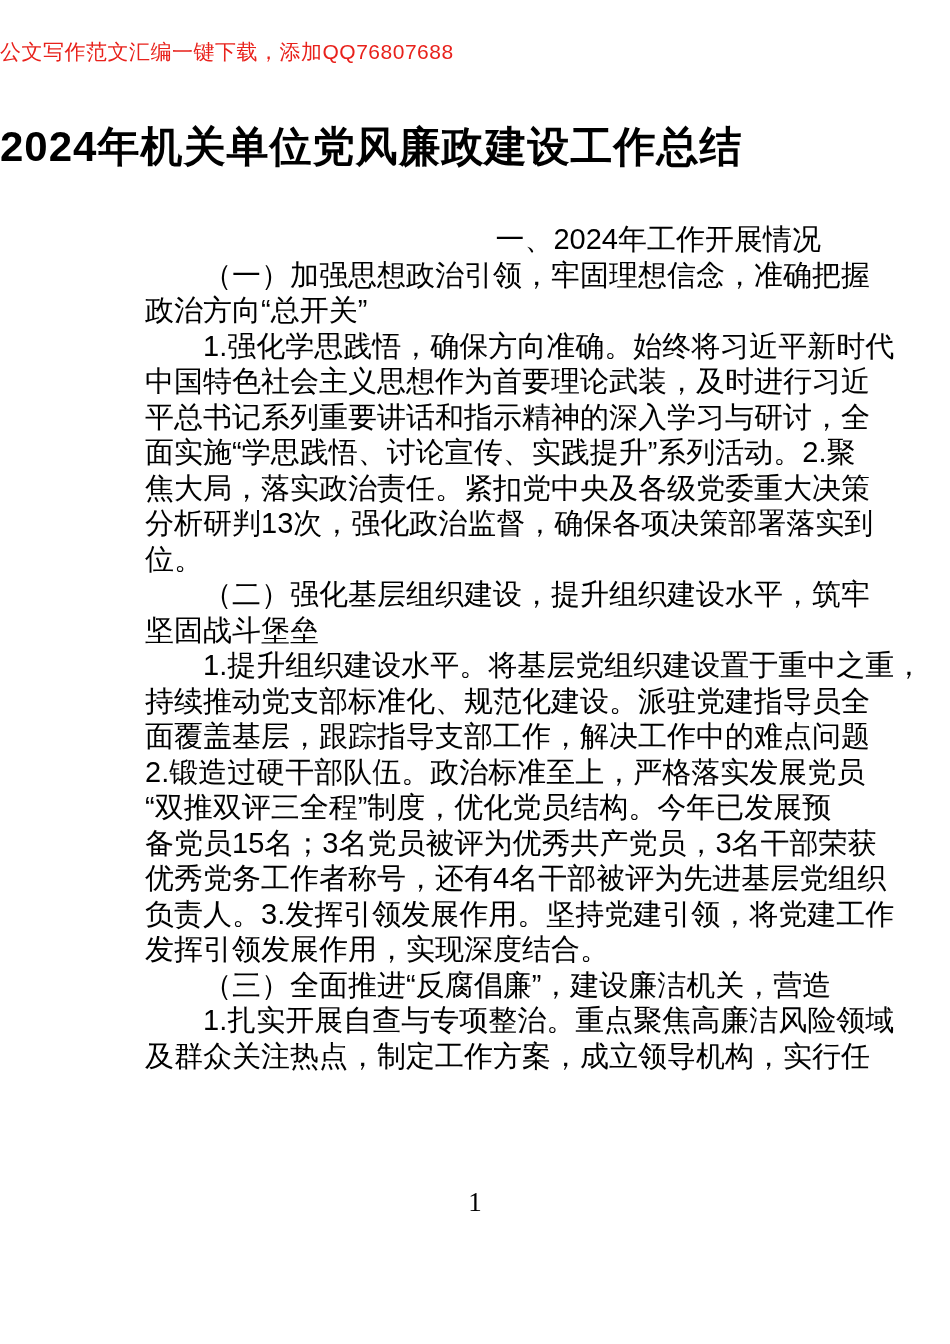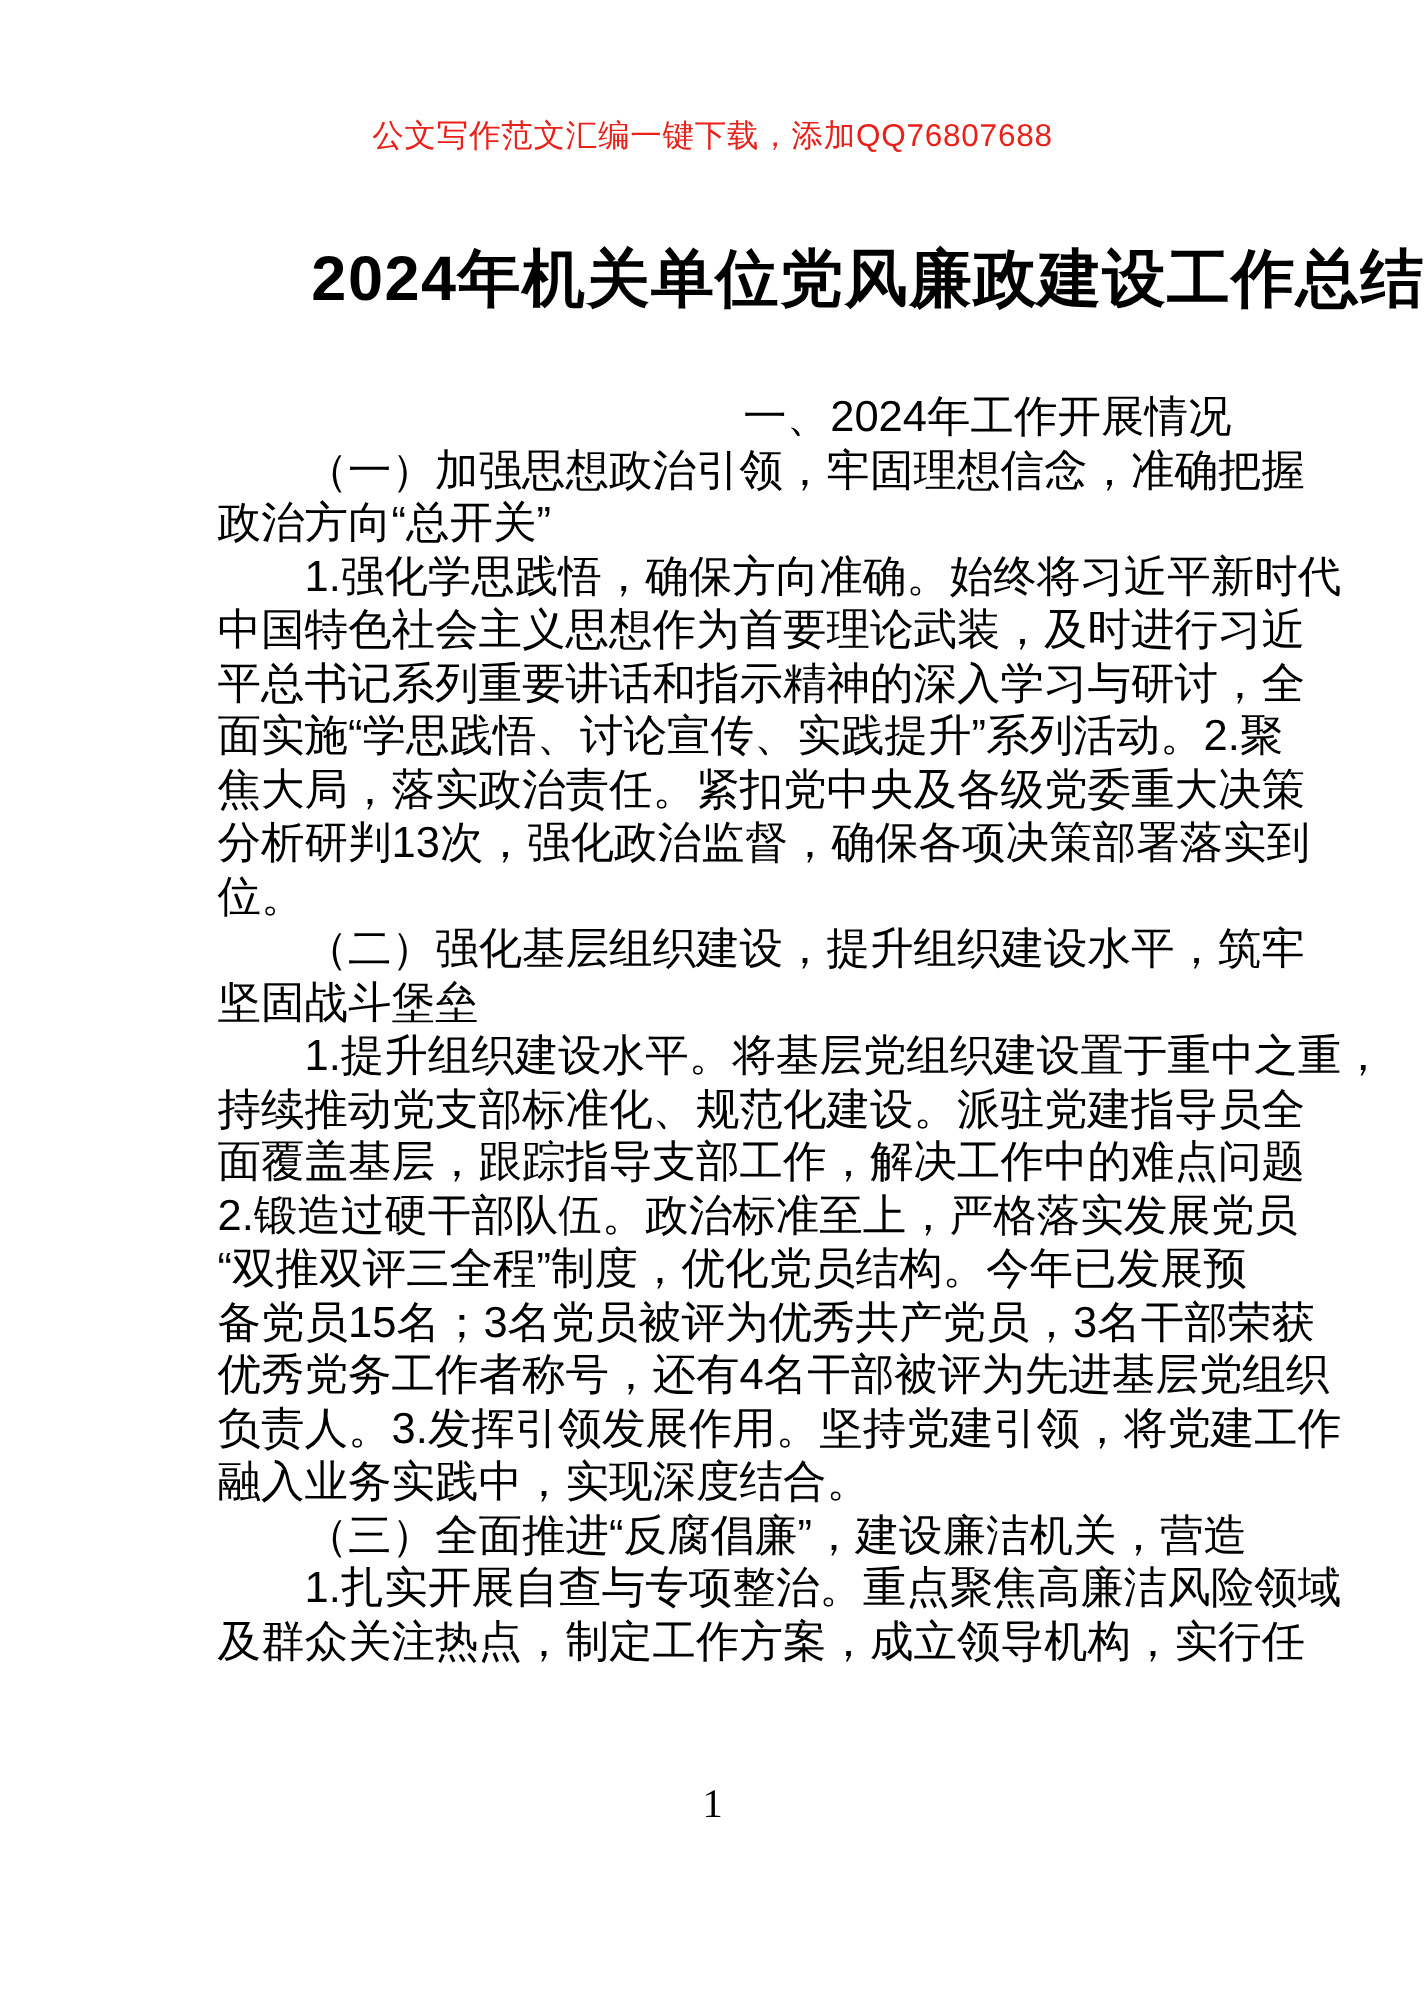--- a/index.html
+++ b/index.html
@@ -11,32 +11,32 @@
     position: relative;
     width: 950px;
     height: 1344px;
     margin: 0 auto;
     background: #ffffff;
     overflow: hidden;
     font-family: "Liberation Sans", "DejaVu Sans", sans-serif;
     color: #000000;
   }
   .header-note {
-    margin-top: 79px;
-    text-align: center;
+    margin-top: 40px;
+    text-align: left;
     font-size: 21px;
     line-height: 24px;
     color: #e8211b;
     font-weight: 500;
     letter-spacing: 0.5px;
     white-space: nowrap;
   }
   .doc-title {
     margin-top: 58px;
-    text-align: right;
+    text-align: left;
     font-size: 42px;
     line-height: 50px;
     font-weight: bold;
     color: #000000;
     letter-spacing: 1px;
     white-space: nowrap;
   }
   .doc-body {
     margin-top: 50px;
     margin-left: 145px;
@@ -89,21 +89,21 @@
       <div class="body-line indent">（二）强化基层组织建设，提升组织建设水平，筑牢</div>
       <div class="body-line">坚固战斗堡垒</div>
       <div class="body-line indent">1.提升组织建设水平。将基层党组织建设置于重中之重，</div>
       <div class="body-line">持续推动党支部标准化、规范化建设。派驻党建指导员全</div>
       <div class="body-line">面覆盖基层，跟踪指导支部工作，解决工作中的难点问题</div>
       <div class="body-line">2.锻造过硬干部队伍。政治标准至上，严格落实发展党员</div>
       <div class="body-line">“双推双评三全程”制度，优化党员结构。今年已发展预</div>
       <div class="body-line">备党员15名；3名党员被评为优秀共产党员，3名干部荣获</div>
       <div class="body-line">优秀党务工作者称号，还有4名干部被评为先进基层党组织</div>
       <div class="body-line">负责人。3.发挥引领发展作用。坚持党建引领，将党建工作</div>
-      <div class="body-line">融入业务实践中，实现深度结合。</div>
+      <div class="body-line">发挥引领发展作用，实现深度结合。</div>
       <div class="body-line indent">（三）全面推进“反腐倡廉”，建设廉洁机关，营造</div>
       <div class="body-line indent">1.扎实开展自查与专项整治。重点聚焦高廉洁风险领域</div>
       <div class="body-line">及群众关注热点，制定工作方案，成立领导机构，实行任</div>
     </div>
 
   <div class="page-number">1</div>
 
 </div>
 
 </body></html>

